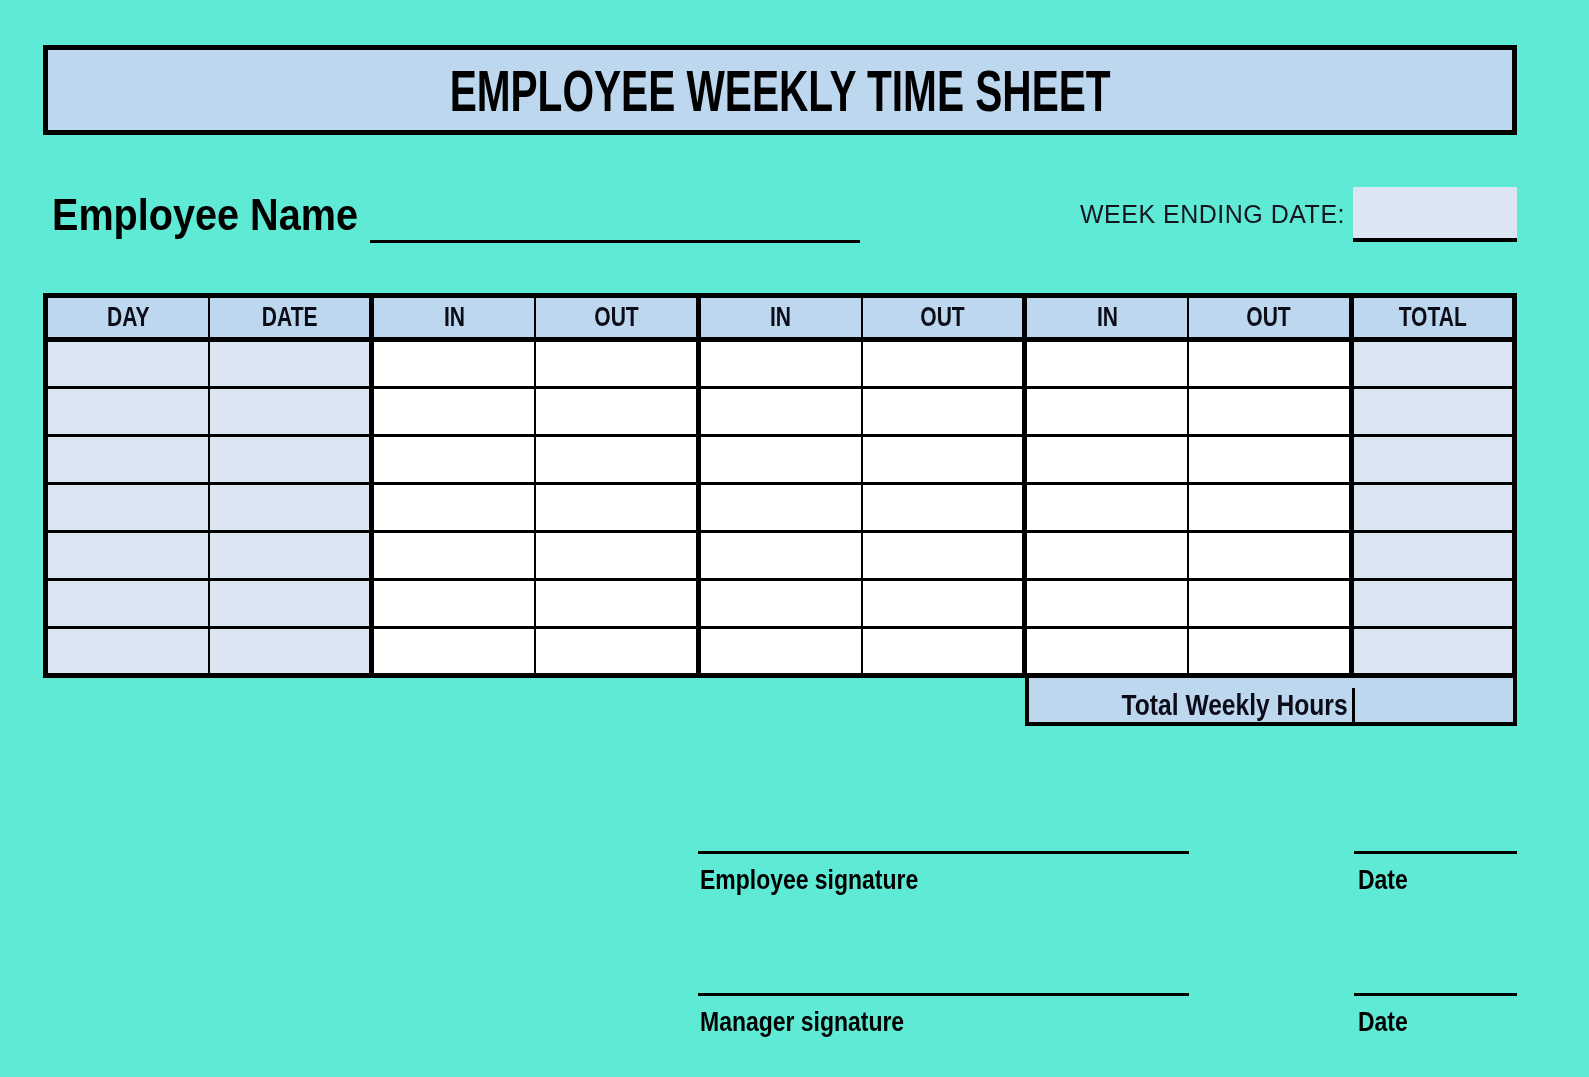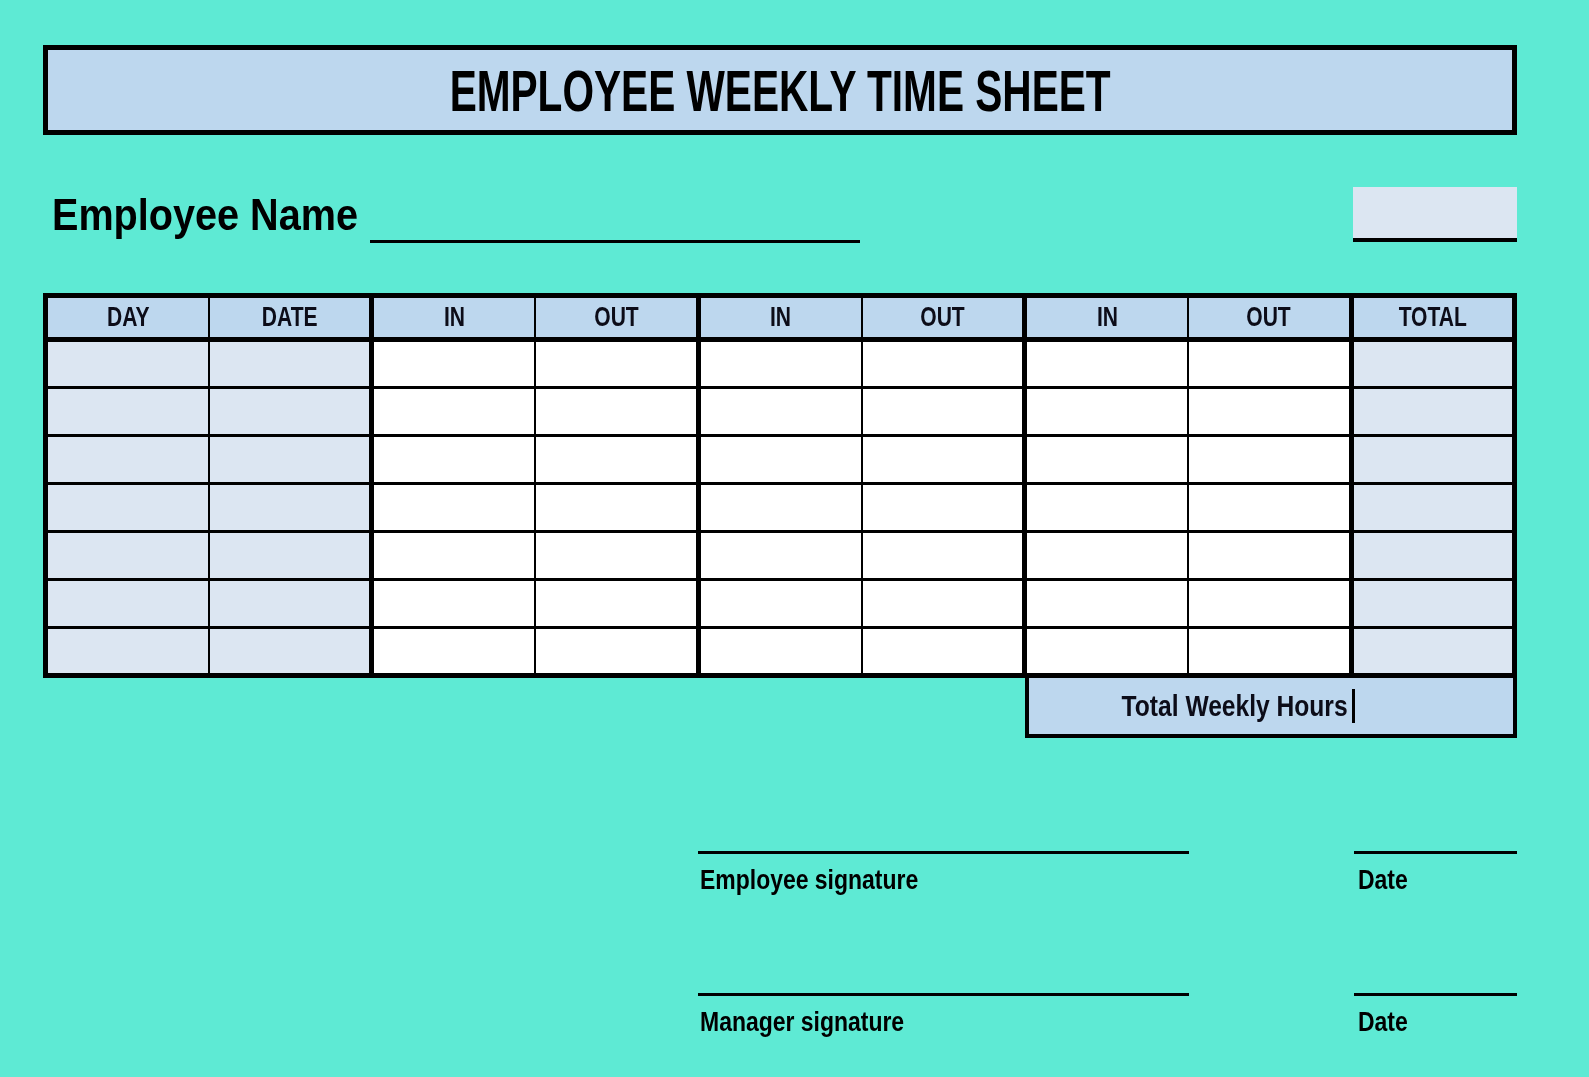--- a/index.html
+++ b/index.html
@@ -70,24 +70,24 @@
     height:48px;background:#ffffff;
     border:2px solid var(--border);
     border-top:3px solid var(--border);
     border-bottom:3px solid var(--border);
   }
   table.timesheet .thickL{border-left:5px solid var(--border);text-align:center;}
   table.timesheet td.blue{background:var(--light-blue);}
   .hx{display:inline-block;transform:scaleX(0.78);transform-origin:50% 50%;white-space:nowrap;}
   
   .total-row{
-    margin-left:982px;width:492px;height:60px;
+    margin-left:982px;width:492px;height:48px;
     background:var(--header-blue);
     border:4px solid var(--border);border-top:none;
-    display:flex;align-items:center;padding-left:24px;
+    display:flex;align-items:flex-end;padding-left:24px;
   }
   .total-label-cell{
     flex:1;display:flex;align-items:center;justify-content:flex-end;
     border-right:3px solid var(--border);
     padding-right:4px;overflow:hidden;
   }
   .total-label-cell span{
     font-size:30px;font-weight:bold;white-space:nowrap;
     display:inline-block;transform:scaleX(0.82);transform-origin:100% 50%;
     color:#0c0c18;
@@ -113,20 +113,21 @@
 <body>
 
 <div class="page">
 
   <div class="banner">
     <span class="title-text">EMPLOYEE WEEKLY TIME SHEET</span>
   </div>
 
   <span class="emp-label">Employee Name</span>
   <div class="name-line"></div>
+  <span class="week-label">WEEK ENDING DATE:</span>
   <div class="week-box"></div>
 
   <div class="table-wrap">
     <table class="timesheet">
       <thead>
         <tr>
           <th><span class="hx">DAY</span></th>
           <th><span class="hx">DATE</span></th>
           <th class="thickL"><span class="hx">IN</span></th>
           <th><span class="hx">OUT</span></th>

